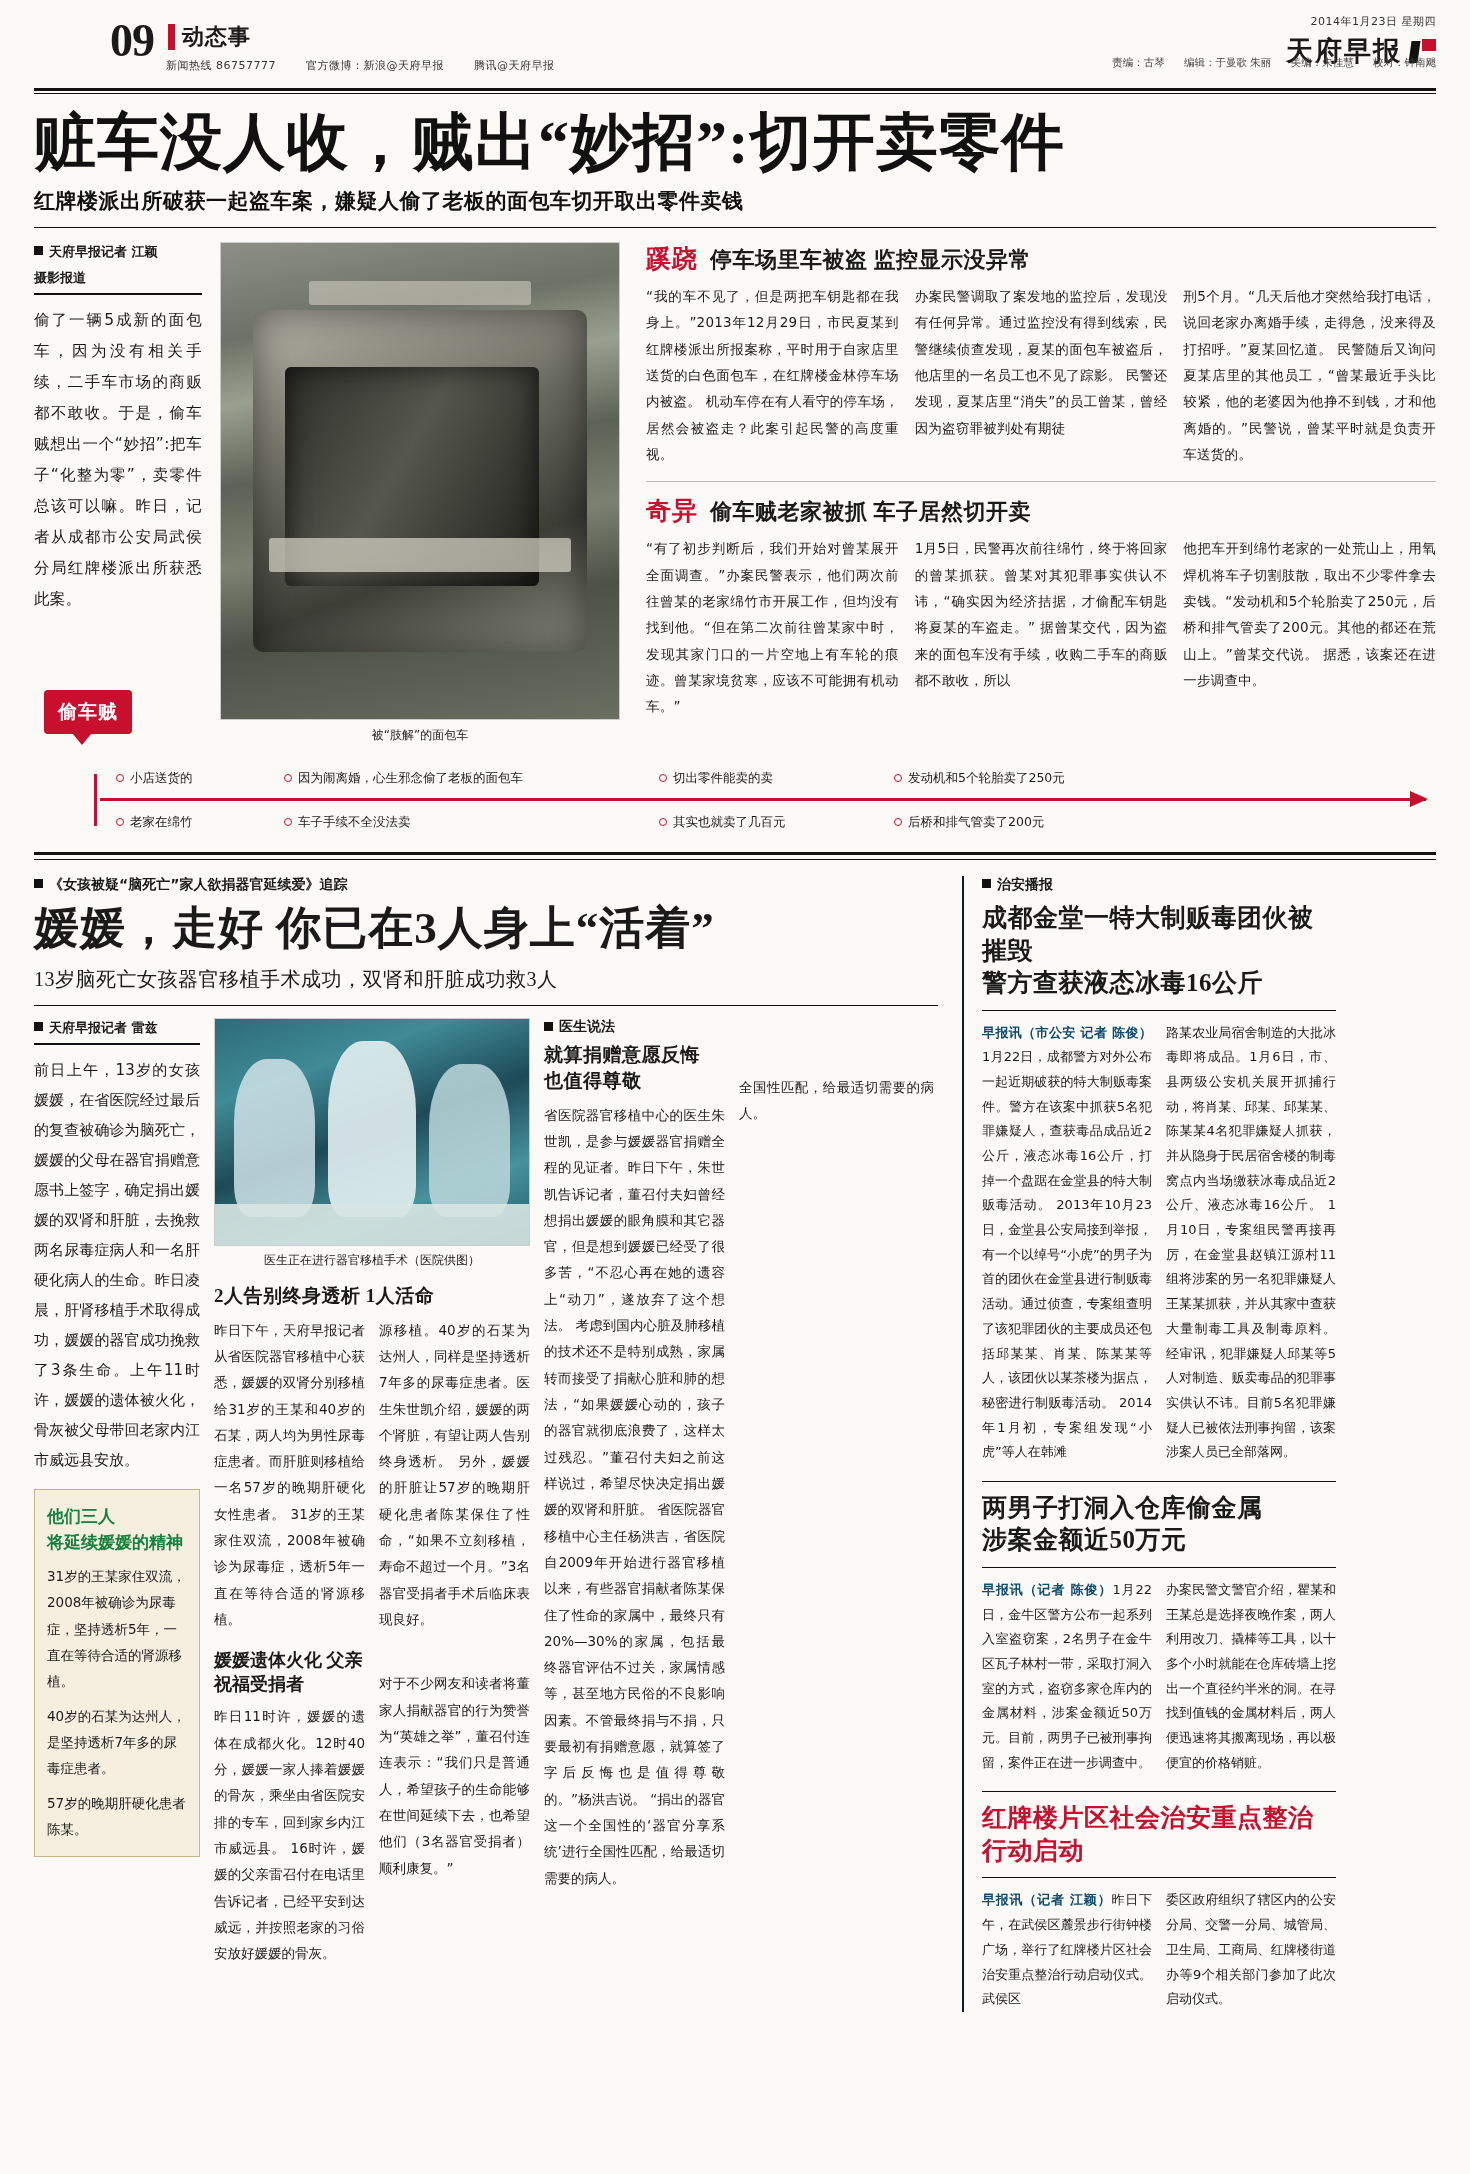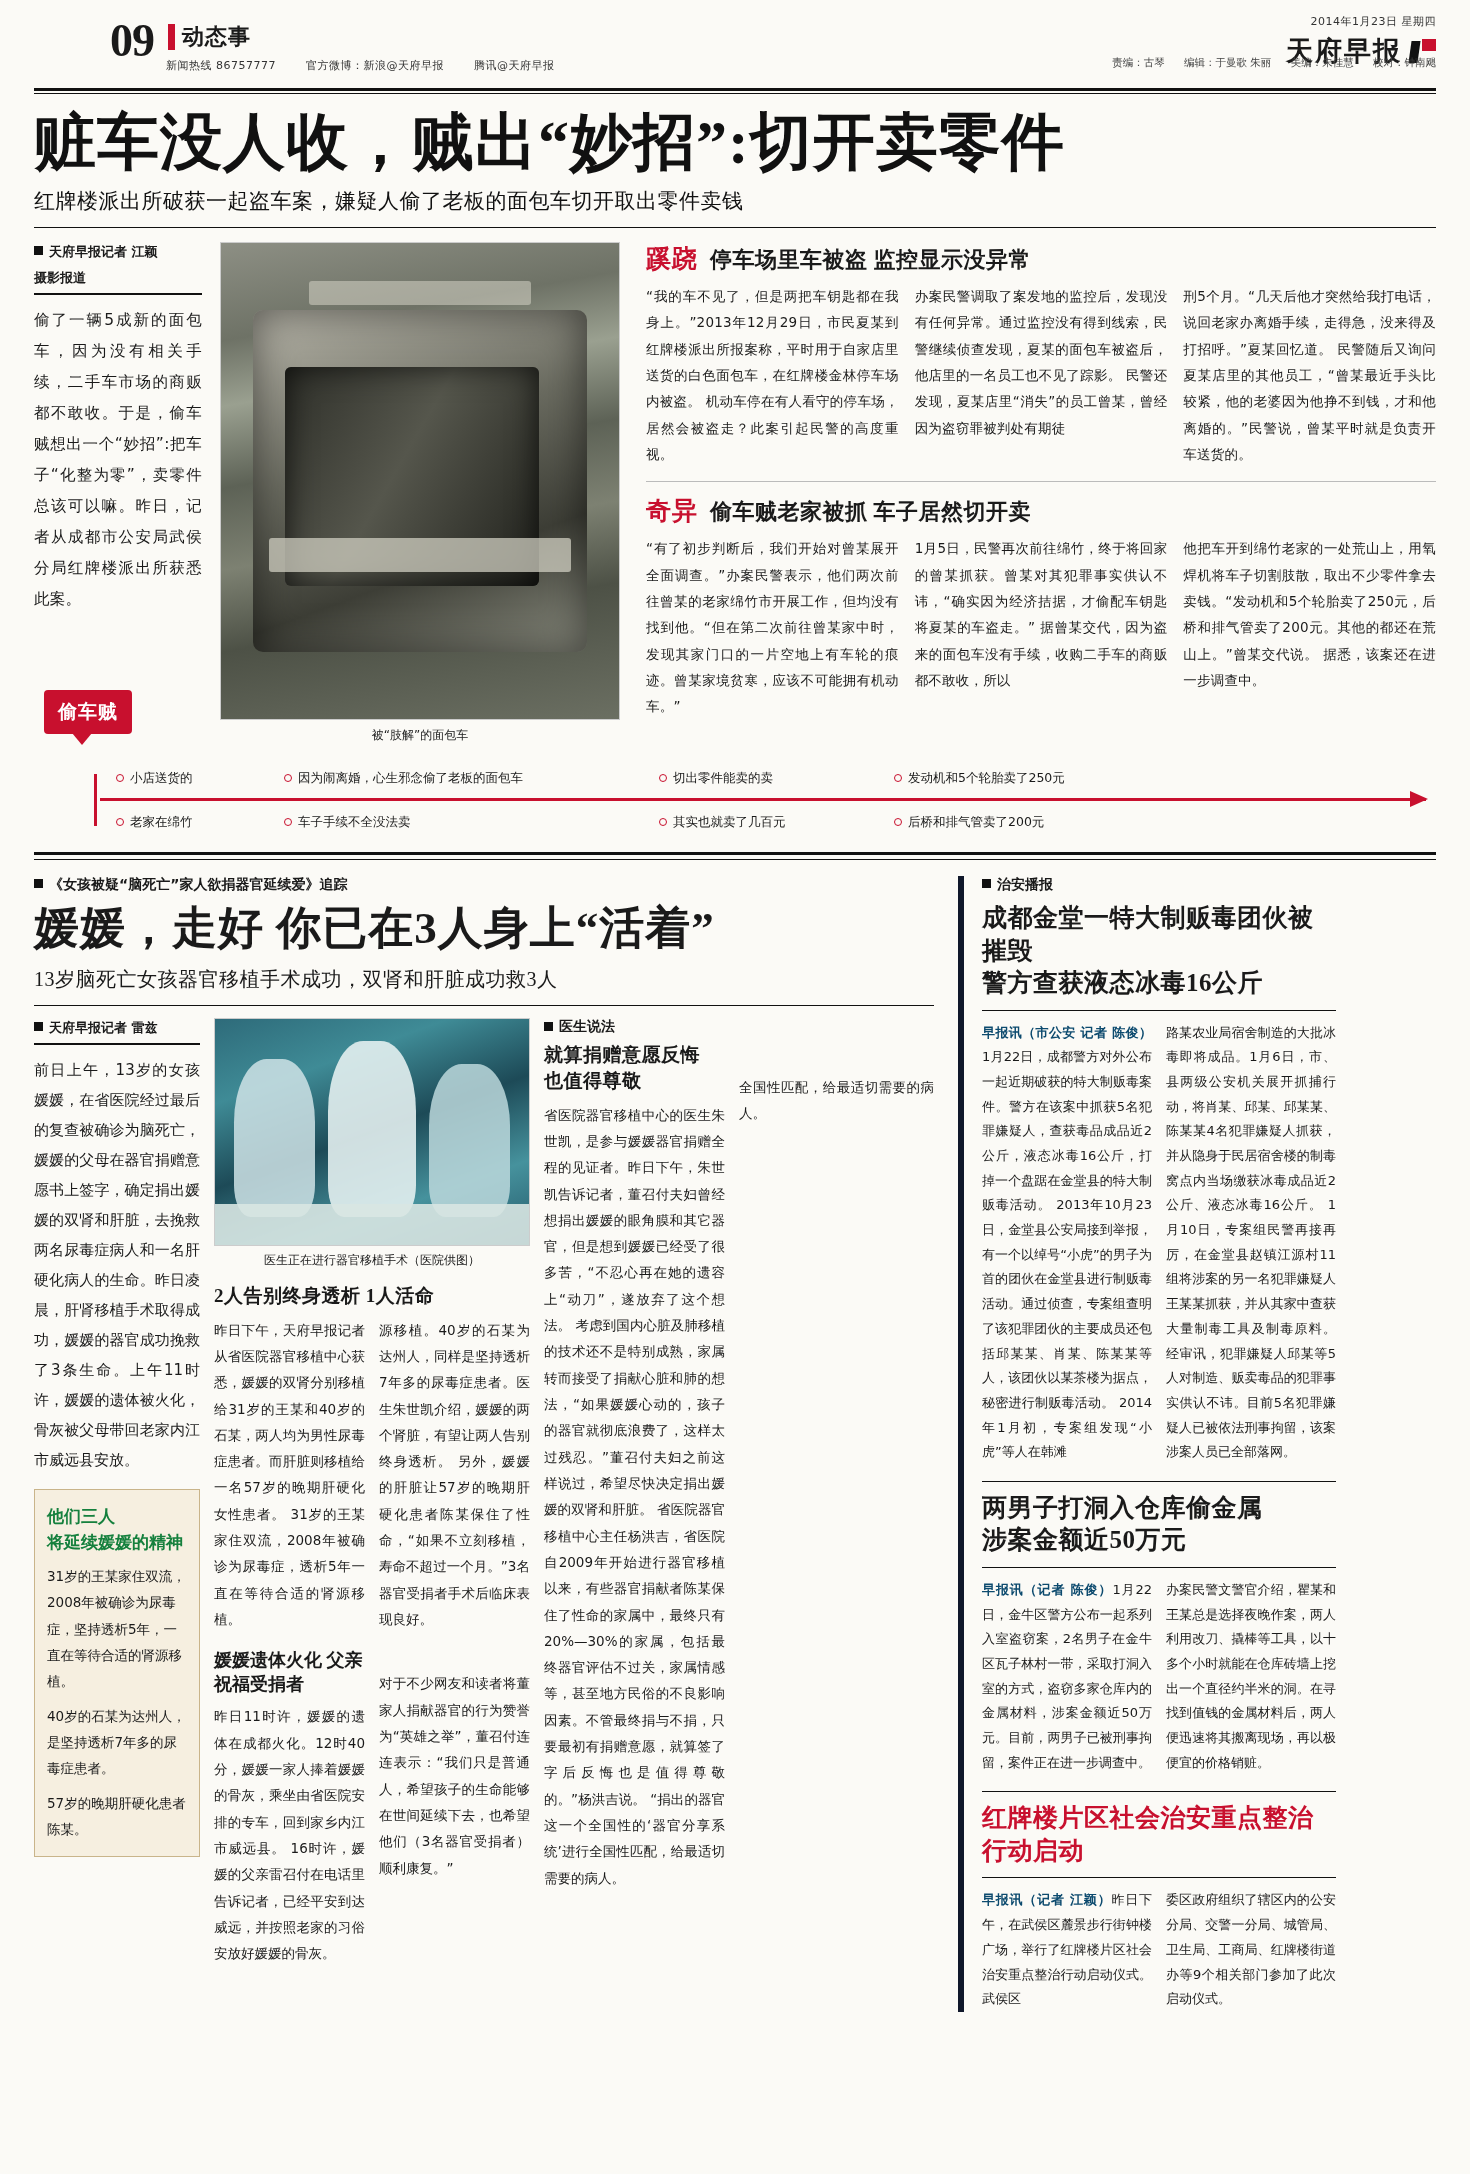--- a/index.html
+++ b/index.html
@@ -35,21 +35,21 @@
   .rule-top { position:absolute; left:34px; right:34px; top:88px; height:3px; background:#111; }
   .rule-top2 { position:absolute; left:34px; right:34px; top:93px; height:1px; background:#111; }
 
   
   .headline-wrap { margin:18px 34px 0 34px; }
   h1.headline {
     font-family:"Liberation Serif",serif;
     font-size:62px; font-weight:bold; line-height:1.05;
     letter-spacing:1px; margin:0; color:#111;
   }
-  .subhead { font-family:"Liberation Serif",serif; font-size:21px; margin-top:12px; letter-spacing:0.5px; color:#111;}
+  .subhead { font-family:"Liberation Serif",serif; font-size:21px; margin-top:12px; letter-spacing:0.5px; color:#111;font-weight:bold;}
   .rule-head { margin:12px 34px 0 34px; height:1px; background:#111; }
 
   
   .top-region { position:relative; margin:14px 34px 0 34px; display:flex; }
   .col-left { width:180px; padding-right:12px; }
   .byline { font-size:13px; font-weight:bold; margin-bottom:6px; line-height:1.5;}
   .byline .sq { display:inline-block; width:9px; height:9px; background:#111; margin-right:6px; vertical-align:1px;}
   .lead-rule { height:2px; background:#111; width:100%; margin:4px 0 10px 0;}
   .lead-txt { font-size:15.5px; line-height:2.0; text-align:justify; letter-spacing:0.3px;}
 
@@ -92,21 +92,21 @@
   .tl-start{position:absolute;left:60px;top:14px;width:3px;height:52px;background:#c8102e;}
   .tl-item{position:absolute;font-size:12.5px;white-space:nowrap;}
   .tl-item .dot{display:inline-block;width:8px;height:8px;border:1.5px solid #c8102e;border-radius:50%;margin-right:6px;vertical-align:0px;}
   .tl-up{top:10px;} .tl-dn{top:54px;}
 
   .rule-mid { margin:14px 34px 0 34px; height:3px; background:#111;}
   .rule-mid2 { margin:0 34px; height:1px; background:#111; margin-top:4px;}
 
   
   .story2 { margin:16px 34px 0 34px; display:flex; }
-  .s2-main { width:930px; padding-right:24px; border-right:6px solid #0f172a; }
+  .s2-main { width:930px; padding-right:24px; border-right:2px solid #0f172a; }
   .s2-kicker { font-size:14px; font-weight:bold; margin-bottom:10px;}
   .s2-kicker .sq { display:inline-block;width:9px;height:9px;background:#111;margin-right:6px;vertical-align:1px;}
   h2.head2 { font-family:"Liberation Serif",serif; font-size:45px; font-weight:bold; margin:0; letter-spacing:1px; line-height:1.1;}
   .subhead2 { font-family:"Liberation Serif",serif; font-size:20px; margin-top:12px; letter-spacing:0.5px;}
   .s2-rule { height:1px; background:#111; margin:12px 0 12px 0;}
   .s2-body { display:flex; }
   .s2-c1 { width:180px; padding-right:14px;}
   .s2-c2 { width:330px; padding-right:14px;}
   .s2-c3 { width:195px; padding-right:14px;}
   .s2-c4 { width:195px;}

